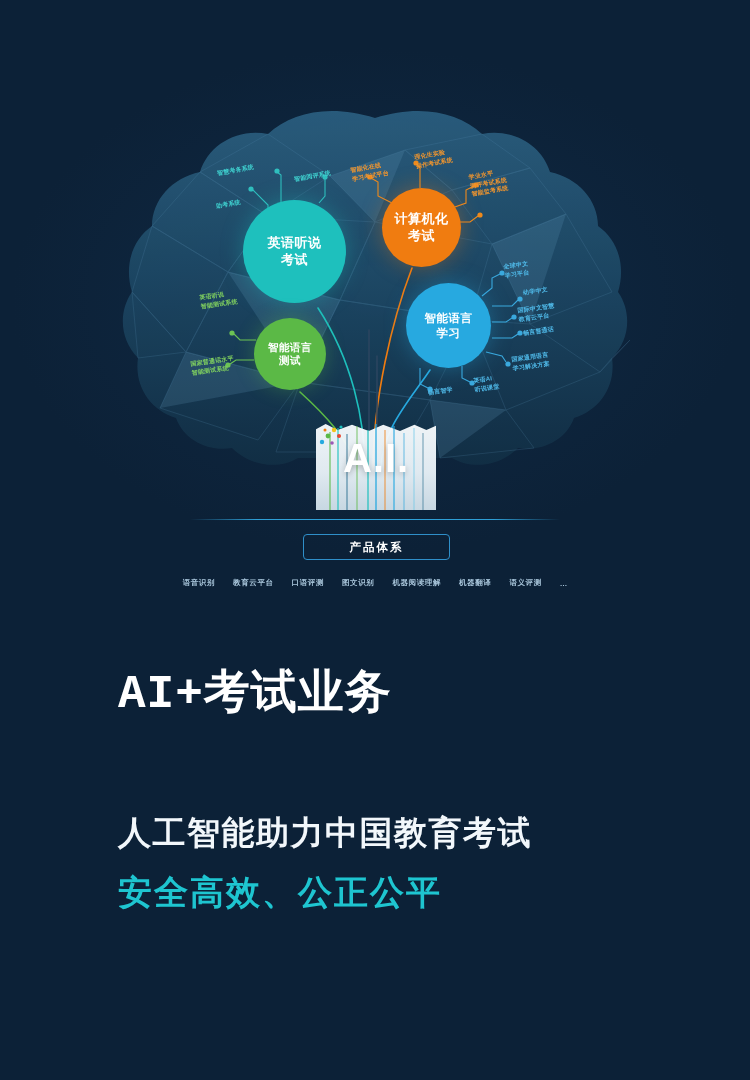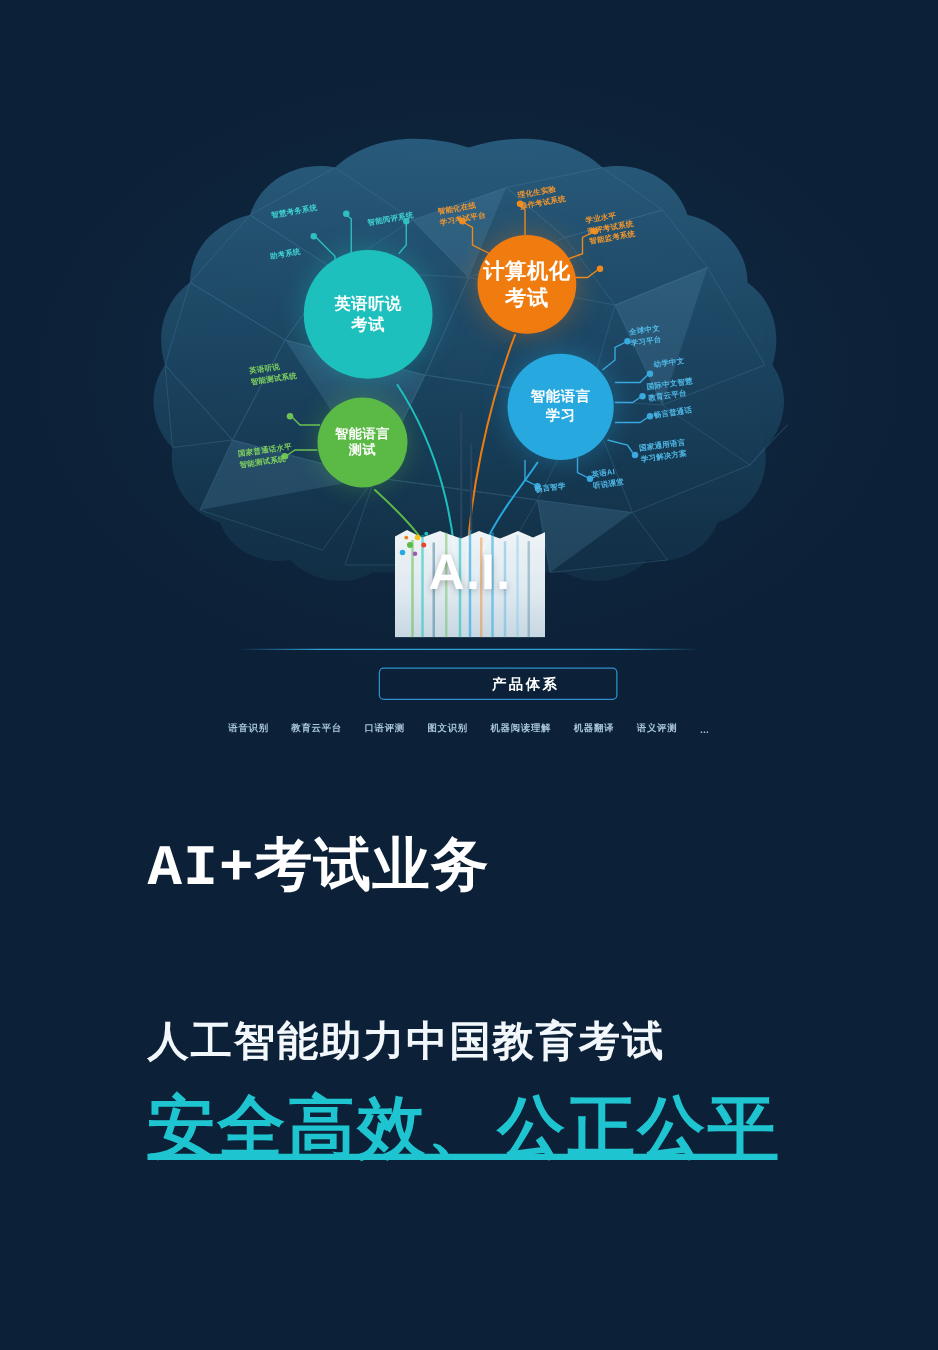--- a/index.html
+++ b/index.html
@@ -15,21 +15,21 @@
 
   
   .hero{position:absolute;left:0;top:0;width:750px;height:630px;}
   .hero svg{position:absolute;left:0;top:0;}
 
   .bubble{position:absolute;border-radius:50%;display:flex;align-items:center;
           justify-content:center;text-align:center;color:#fff;font-weight:bold;
           line-height:1.25;letter-spacing:.5px;}
   .b-trad{left:243px;top:200px;width:103px;height:103px;background:#1ec0bd;font-size:13px;
           box-shadow:0 0 22px rgba(30,192,189,.35);}
-  .b-comp{left:382px;top:188px;width:79px;height:79px;background:#f07c10;font-size:17px;
+  .b-comp{left:382px;top:188px;width:79px;height:79px;background:#f07c10;font-size:13px;
           box-shadow:0 0 22px rgba(240,124,16,.35);}
   .b-lang{left:406px;top:283px;width:85px;height:85px;background:#27a9e0;font-size:11.5px;
           box-shadow:0 0 22px rgba(39,169,224,.35);}
   .b-test{left:254px;top:318px;width:72px;height:72px;background:#5bb946;font-size:10.5px;
           box-shadow:0 0 20px rgba(91,185,70,.33);}
 
   .leaf{position:absolute;font-size:6px;line-height:1.45;letter-spacing:.2px;
         white-space:pre-line;font-weight:bold;}
   .l-teal{color:#3fd0cf;} .l-orange{color:#f2962e;}
   .l-blue{color:#4fb9e8;} .l-green{color:#7fcf5f;}
@@ -44,35 +44,35 @@
   .aitext{position:absolute;left:0;top:12px;width:120px;text-align:center;
       font-size:40px;font-weight:bold;color:#fff;letter-spacing:1px;
       text-shadow:0 2px 6px rgba(0,0,0,.25);font-family:"Liberation Sans",sans-serif;}
   .confetti{position:absolute;left:72px;top:18px;width:30px;height:26px;}
 
   .hline{position:absolute;left:190px;top:519px;width:370px;height:1px;
      background:linear-gradient(90deg,rgba(40,150,210,0) 0%,#2e9fd6 18%,#2e9fd6 82%,rgba(40,150,210,0) 100%);}
 
   .sysbtn{position:absolute;left:303px;top:534px;width:145px;height:24px;
      border:1px solid #2f8fc9;border-radius:4px;display:flex;align-items:center;
-     justify-content:center;color:#fff;font-size:11.5px;font-weight:bold;letter-spacing:2px;padding-left:44px;}
+     justify-content:center;color:#fff;font-size:11.5px;font-weight:bold;letter-spacing:2px;}
 
   .tags{position:absolute;left:0;top:578px;width:750px;display:flex;
         justify-content:center;align-items:center;gap:18px;}
   .tags span{color:#a9c6db;font-size:7.5px;letter-spacing:.6px;font-weight:bold;text-align:center;}
   .tags span.ell{letter-spacing:0;}
 
   
   .copy{position:absolute;left:118px;top:672px;width:560px;}
   .h1{color:#ffffff;font-size:46px;font-weight:bold;letter-spacing:1px;line-height:1;
       margin:0 0 0 0;font-family:Liberation Mono, monospace;}
   .h2{color:#f2f7fb;font-size:33px;font-weight:bold;letter-spacing:1.5px;
       margin:98px 0 4px 0;line-height:1;}
-  .h3{color:#1ec5d0;font-size:54px;font-weight:bold;letter-spacing:2px;
-      margin:26px 0 0 0;line-height:1;text-decoration:underline;}
+  .h3{color:#1ec5d0;font-size:34px;font-weight:bold;letter-spacing:2px;
+      margin:26px 0 0 0;line-height:1;}
 </style>
 </head>
 <body>
 
 <div id="page">
 
   <div class="hero">
 
     <svg width="750" height="630" viewBox="0 0 750 630">
       <defs>

